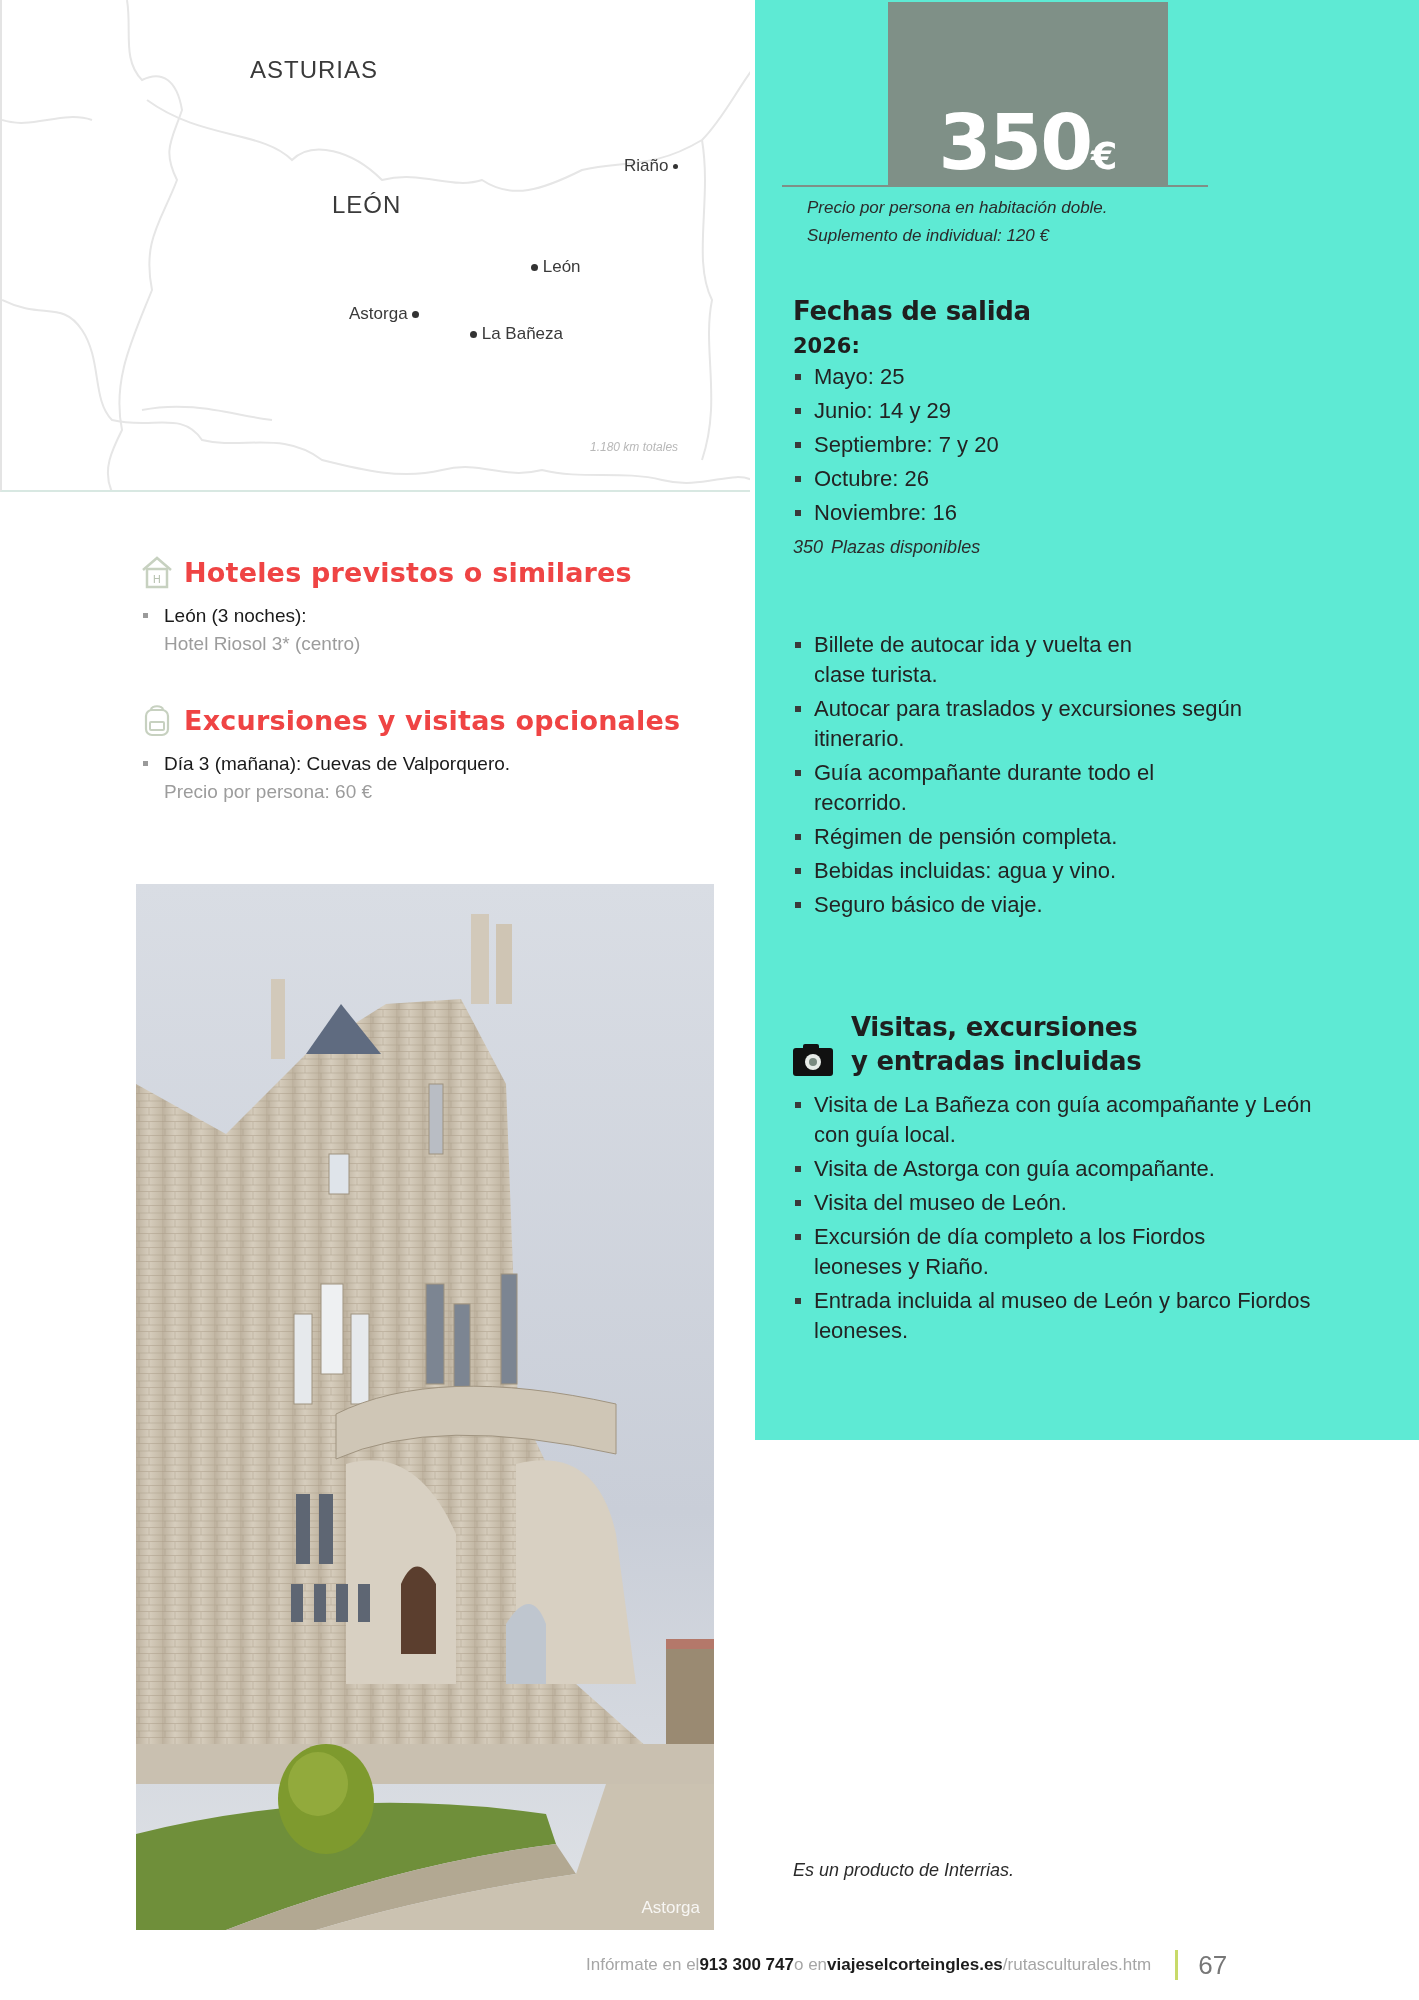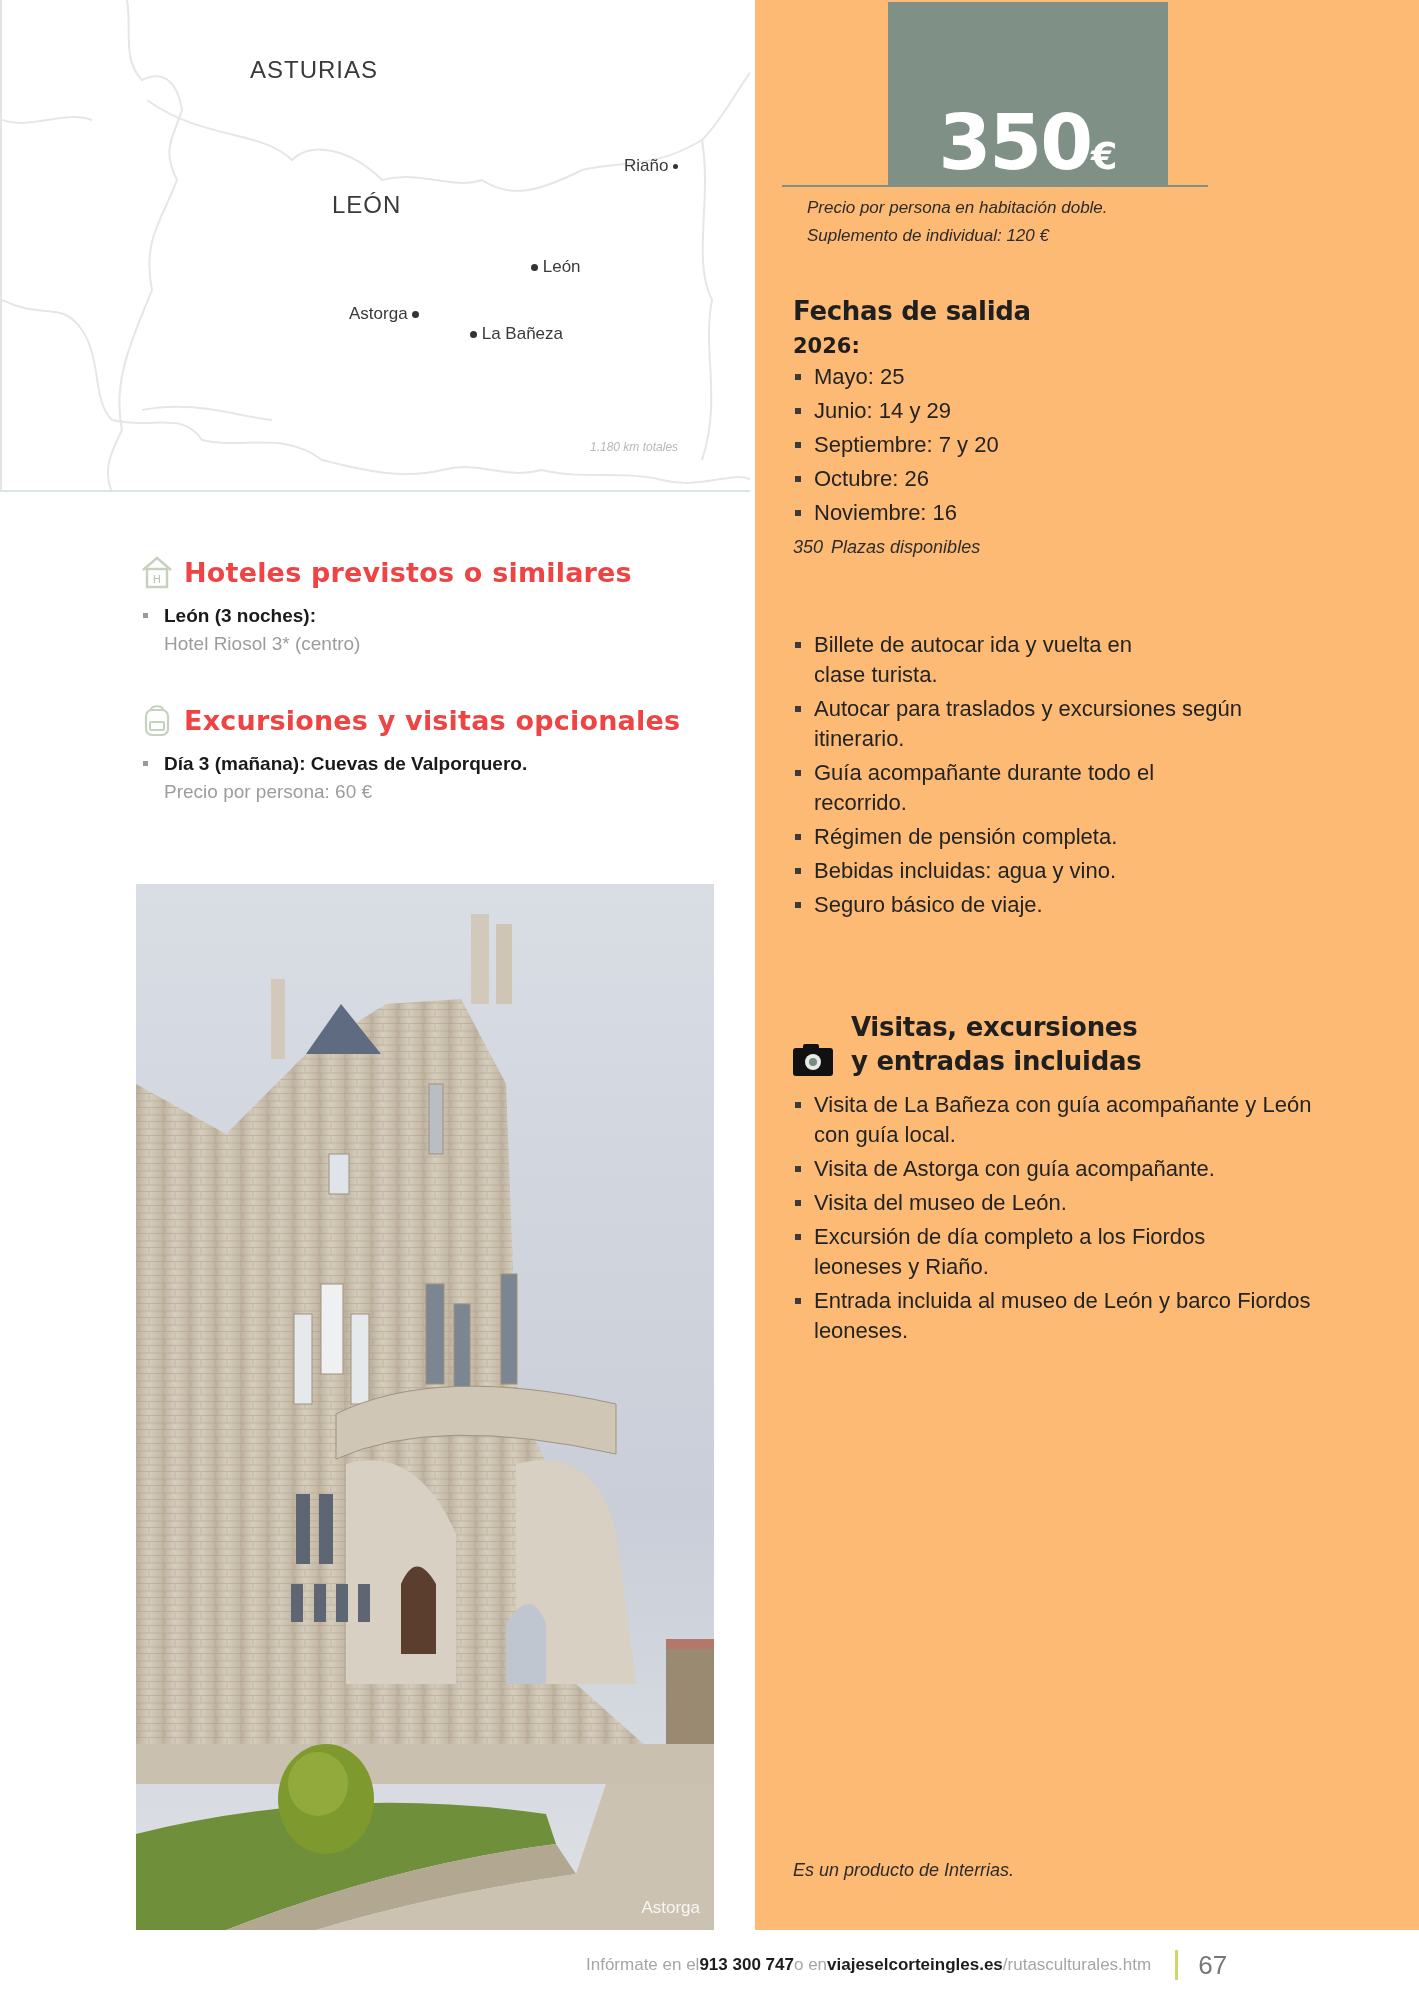--- a/index.html
+++ b/index.html
@@ -13,21 +13,21 @@
     
     .map { position: absolute; left: 0; top: 0; width: 750px; height: 492px; background: #fff; border-bottom: 2px solid #d8e8e2; border-left: 2px solid #e4e4e4; overflow: hidden; }
     .map svg.borders { position: absolute; left: 0; top: 0; width: 750px; height: 492px; }
     .map-label { position: absolute; color: #3a3a3a; white-space: nowrap; }
     .map-region { font-size: 24px; letter-spacing: 1px; }
     .map-city { font-size: 17px; }
     .map-dot { display: inline-block; width: 7px; height: 7px; border-radius: 50%; background: #333; vertical-align: middle; }
     .map-scale { position: absolute; left: 588px; top: 440px; font-size: 12px; color: #b8b8b8; font-style: italic; }
 
     
-    .panel { position: absolute; left: 755px; top: 0; width: 664px; height: 1930px; background: #fdba74; }
+    .panel { position: absolute; left: 755px; top: 0; width: 664px; height: 1440px; background: #5eead4; }
     .price-box { position: absolute; left: 133px; top: 2px; width: 280px; height: 185px; background: #7f9087; }
     .price-box .price { position: absolute; left: 0; right: 0; bottom: 6px; text-align: center; color: #ffffff; font-family: "DejaVu Sans", sans-serif; font-weight: bold; font-size: 76px; letter-spacing: -2px; line-height: 1; }
     .price-box .price .cur { font-size: 38px; letter-spacing: 0; }
     .price-rule { position: absolute; left: 27px; top: 185px; width: 426px; height: 2px; background: #7f9087; }
     .price-note { position: absolute; left: 52px; top: 194px; font-size: 17px; font-style: italic; line-height: 28px; color: #2b2b2b; }
 
     .sec-title { font-family: "DejaVu Sans", sans-serif; font-weight: bold; font-size: 26px; color: #1f1f1f; letter-spacing: -0.3px; }
     .bul-list { list-style: none; }
     .bul-list li { position: relative; padding-left: 21px; font-size: 22px; line-height: 29px; color: #232323; }
     .bul-list li::before { content: ""; position: absolute; left: 2px; top: 12px; width: 6px; height: 6px; background: #3a3a3a; }
@@ -51,21 +51,21 @@
     .product-note { position: absolute; left: 38px; top: 1860px; font-size: 18px; font-style: italic; color: #2b2b2b; }
 
     
     .left-sec { position: absolute; left: 140px; width: 580px; }
     .left-sec .head { display: flex; align-items: center; height: 40px; }
     .left-sec .head svg { width: 34px; height: 36px; margin-right: 10px; }
     .left-sec .head .title { font-family: "DejaVu Sans", sans-serif; font-weight: bold; font-size: 27px; color: #ef4444; letter-spacing: 0.2px; }
     .left-sec ul { list-style: none; margin-top: 10px; }
     .left-sec li { position: relative; padding-left: 24px; }
     .left-sec li::before { content: ""; position: absolute; left: 3px; top: 11px; width: 5px; height: 5px; background: #9a9a9a; }
-    .left-sec .strong { font-size: 19px; font-weight: bold; color: #1a1a1a; line-height: 28px; }
+    .left-sec .strong { font-size: 19px; font-weight: normal; color: #1a1a1a; line-height: 28px; }
     .left-sec .sub { font-size: 19px; color: #9c9c9c; line-height: 27px; }
 
     
     .photo { position: absolute; left: 136px; top: 884px; width: 578px; height: 1046px; overflow: hidden; background: #d6d9df; }
     .photo svg { width: 100%; height: 100%; display: block; }
     .photo-caption { position: absolute; right: 14px; bottom: 12px; color: rgba(255,255,255,0.85); font-size: 17px; }
 
     
     .footer { position: absolute; left: 586px; top: 1950px; height: 30px; display: flex; align-items: center; font-size: 17px; color: #a6a6a6; white-space: nowrap; }
     .footer b { color: #1c1c1c; font-weight: bold; }

